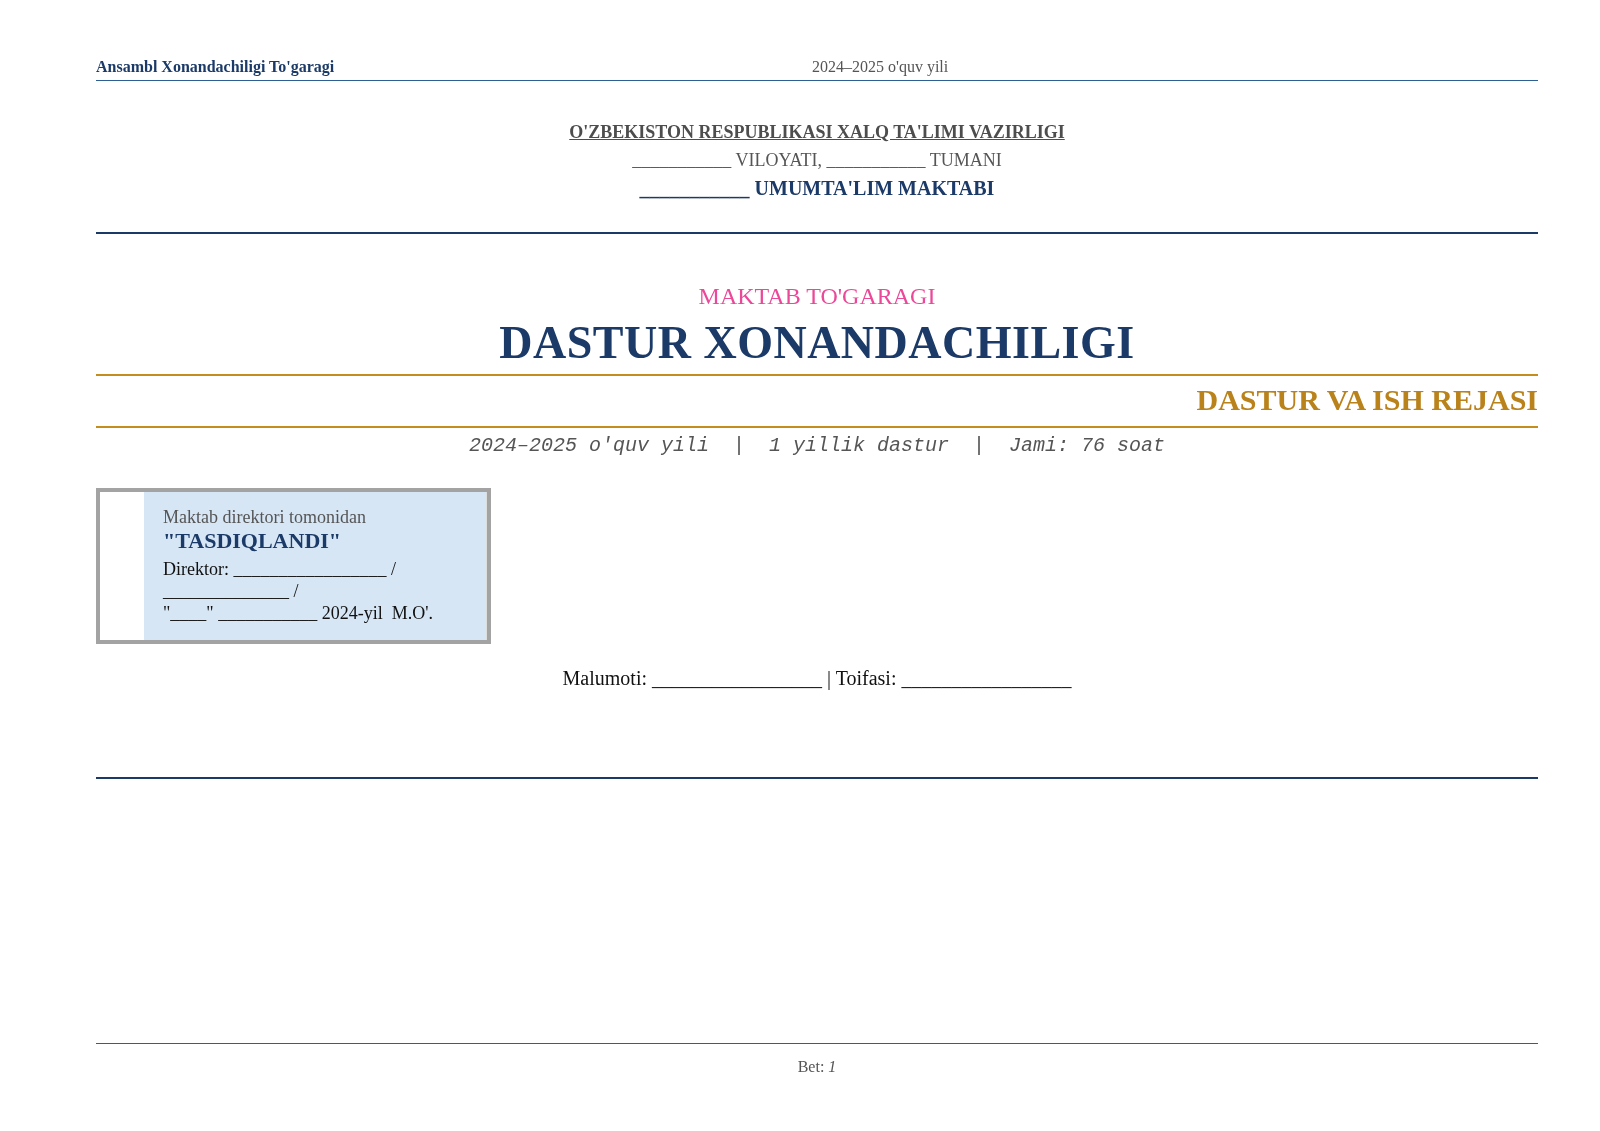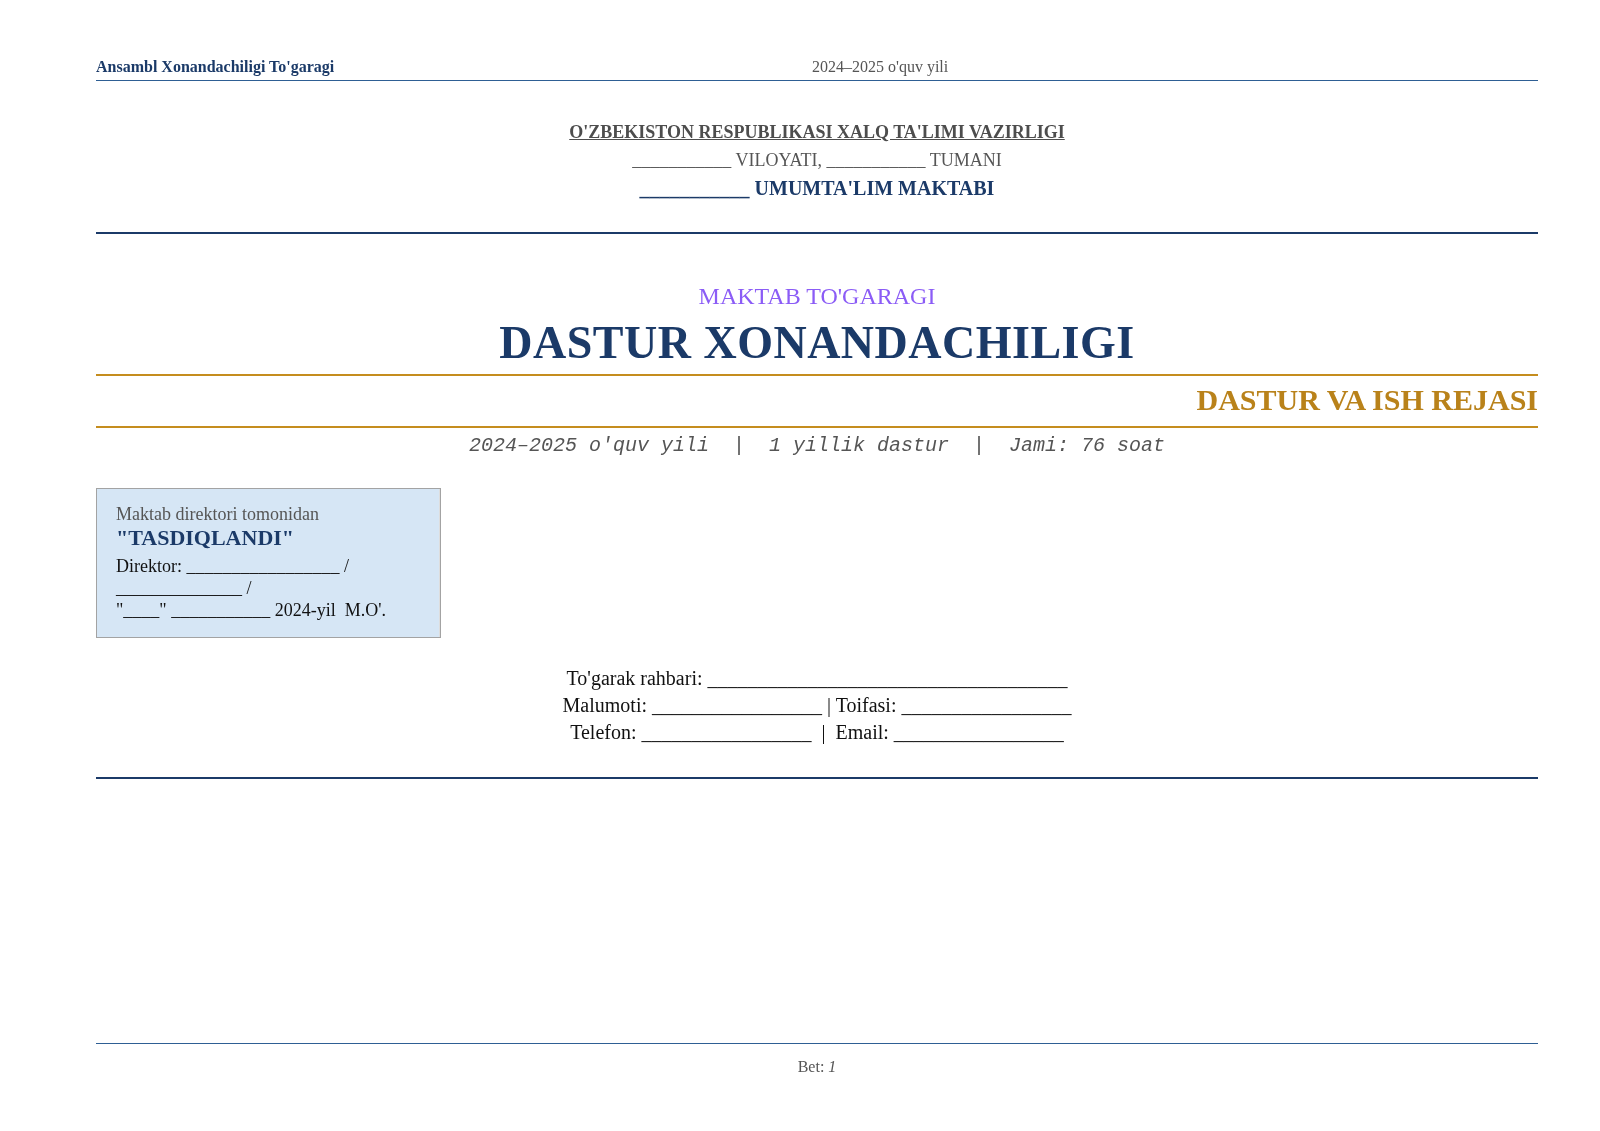--- a/index.html
+++ b/index.html
@@ -86,21 +86,21 @@
       position: absolute;
       left: 96px;
       width: 1442px;
       text-align: center;
     }
     .subtitle-top {
       position: absolute;
       top: 283px;
       width: 100%;
       font-size: 24px;
-      color: #8b5cf6;
+      color: #ec4899;
     }
     .main-title {
       position: absolute;
       top: 316px;
       width: 100%;
       font-size: 46px;
       font-weight: bold;
       color: #1b3a68;
       letter-spacing: 0.5px;
     }
@@ -122,21 +122,22 @@
       color: #555555;
       white-space: pre;
       font-family: Liberation Mono, monospace;
     }
     .approvals {
       position: absolute;
       left: 96px;
       top: 488px;
       height: 148px;
       display: flex;
-      border: 1px solid #a3a3a3;
+      border: 4px solid #a3a3a3;
+      padding-left: 44px;
     }
     .approval-box {
       width: 343px;
       box-sizing: border-box;
       padding: 14px 20px 0 19px;
       font-size: 18px;
       color: #111111;
       line-height: 22px;
     }
     .approval-box.blue {
@@ -218,22 +219,20 @@
   <div class="approval-box blue">
     <div class="caption">Maktab direktori tomonidan</div>
     <div class="stamp">"TASDIQLANDI"</div>
     <div class="line">Direktor: _________________ /</div>
     <div class="line">______________ /</div>
     <div class="line">"____" ___________ 2024-yil  M.O'.</div>
   </div>
 </div>
 
 <div class="leader-block">
-  <div>To'garak rahbari: ____________________________________</div>
   <div>Malumoti: _________________ | Toifasi: _________________</div>
-  <div>Telefon: _________________  |  Email: _________________</div>
 </div>
 
 <div class="rule-navy" style="top:777px;"></div>
 
 <div class="page-footer">
   <span>Bet: </span><span class="num">1</span>
 </div>
 
 </body></html>

